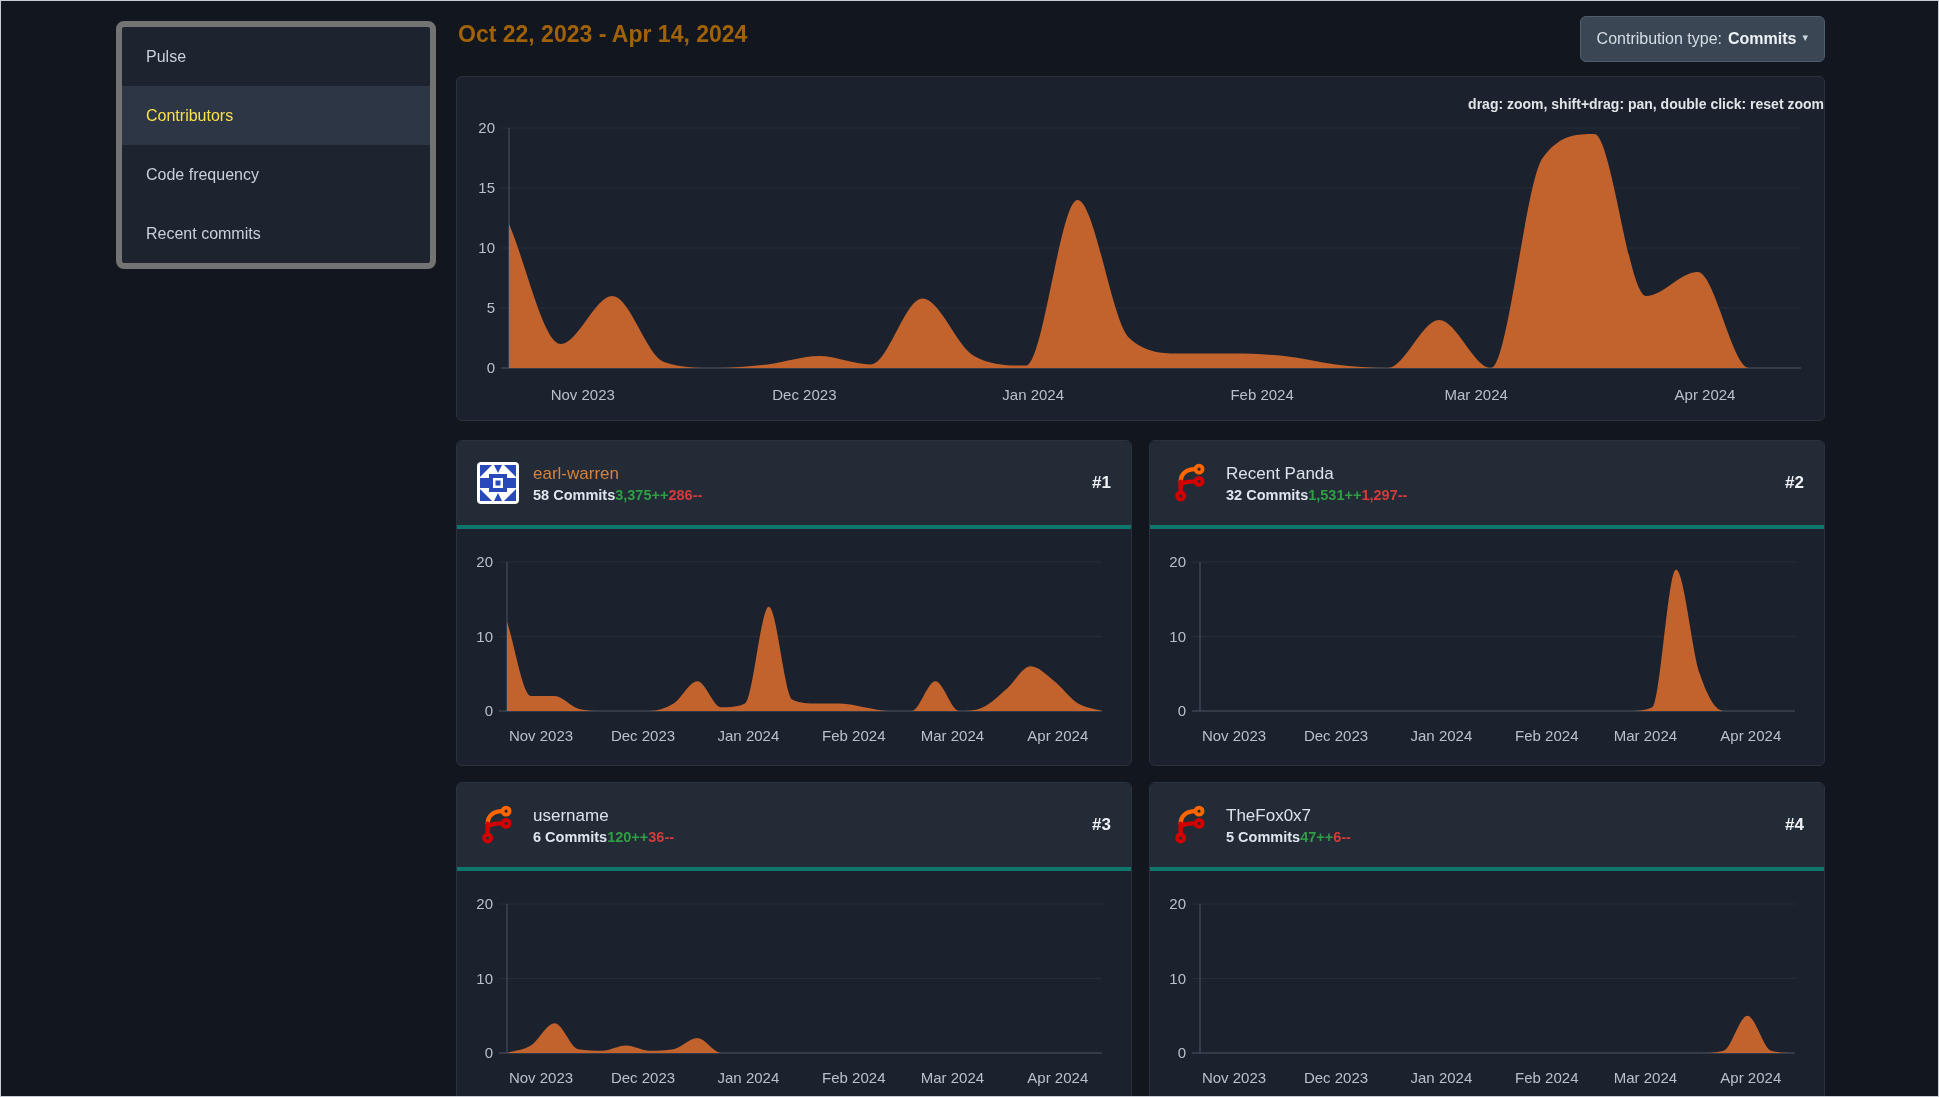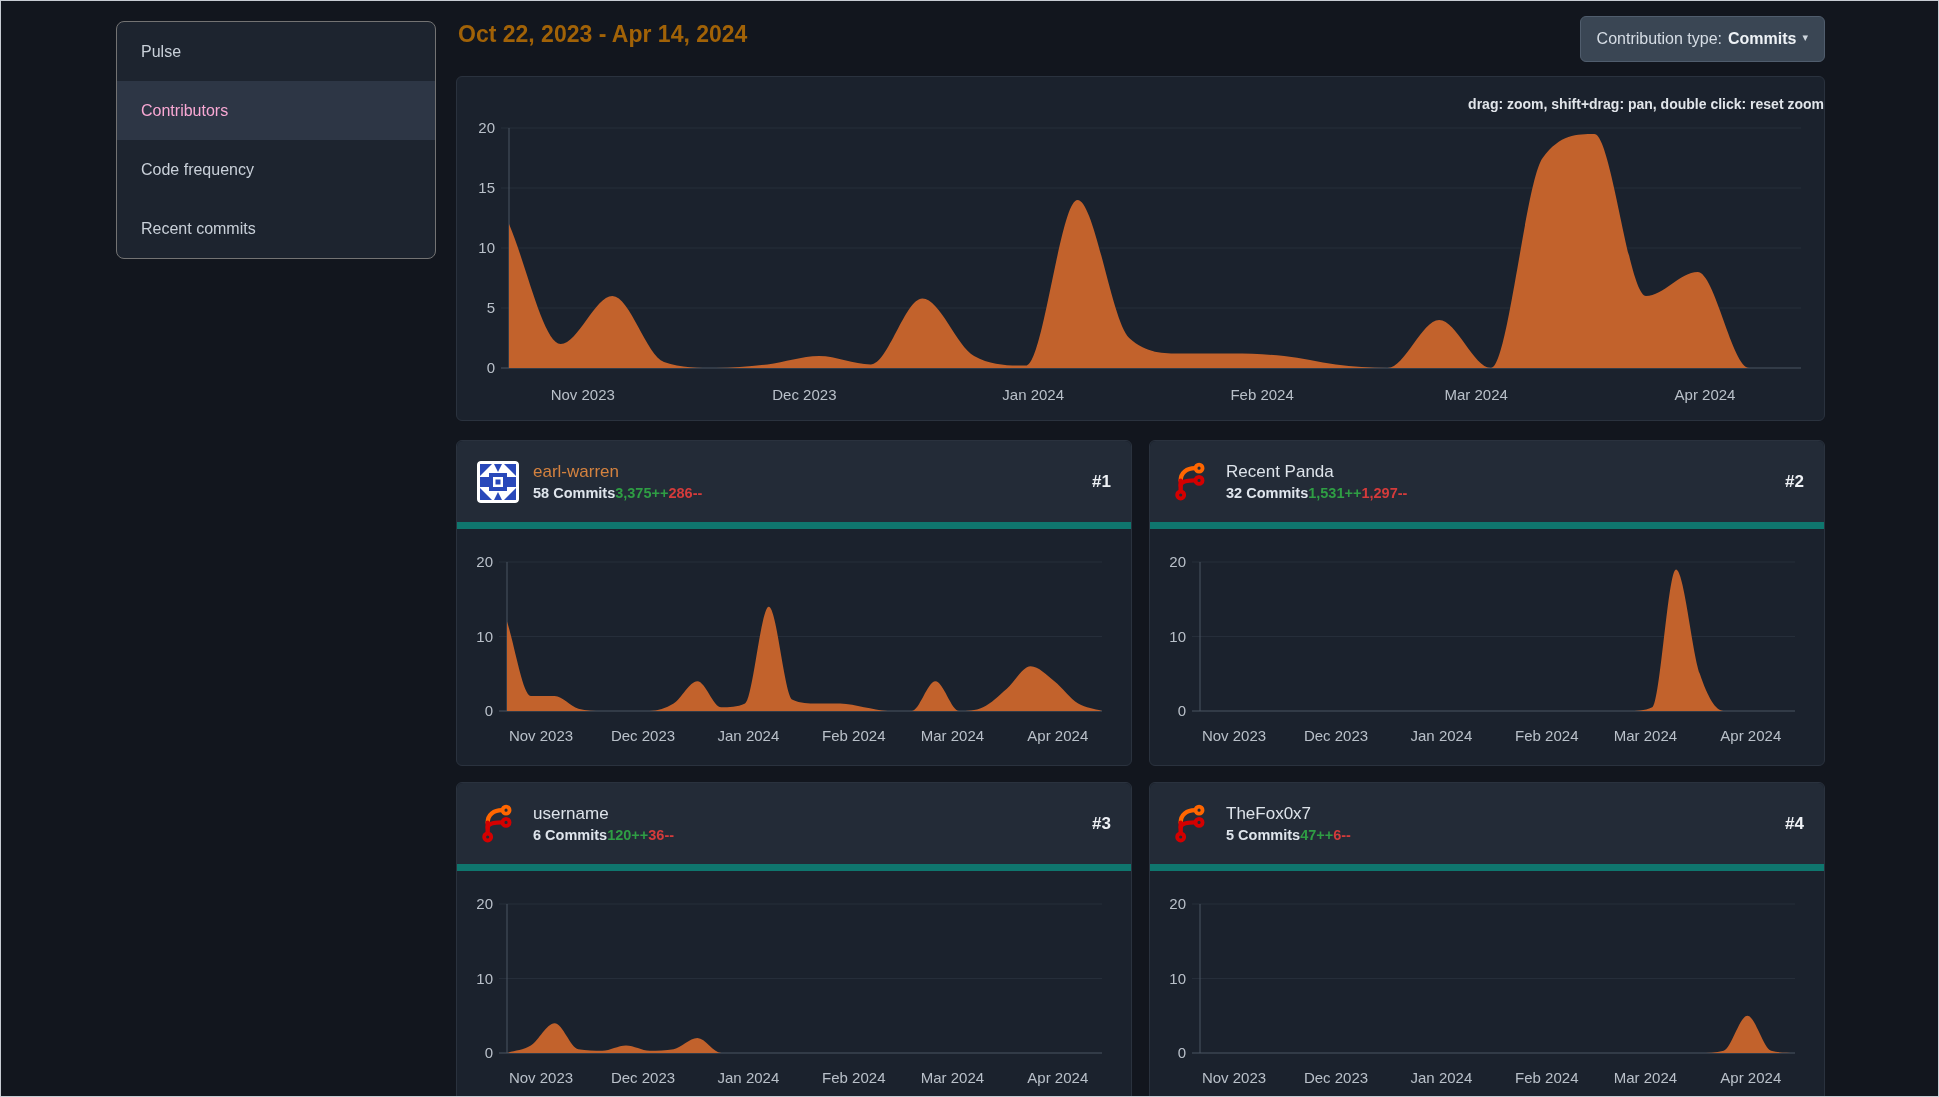--- a/index.html
+++ b/index.html
@@ -6,28 +6,28 @@
   html,body { background:#0d1117; }
   body { font-family:"Liberation Sans", sans-serif; }
   .viewport {
     position:relative; width:1939px; height:1097px; overflow:hidden;
     background:#12161e; border:1px solid #c7ccd3;
   }
 
   
   .side-menu {
     position:absolute; left:115px; top:20px; width:320px;
-    background:#1d242f; border:1px solid #737373; border-radius:8px;
+    background:#1d242f; border:6px solid #737373; border-radius:8px;
     overflow:hidden;
   }
   .menu-item {
     height:59px; display:flex; align-items:center; padding:0 24px;
     color:#c9d0d9; font-size:16px; cursor:pointer;
   }
-  .menu-item.active { background:#2d3645; color:#f9a8d4; }
+  .menu-item.active { background:#2d3645; color:#fde047; }
 
   
   .main { position:absolute; left:455px; top:0; width:1369px; }
   .topbar { position:relative; height:75px; }
   .page-title { position:absolute; left:2px; top:20px; font-size:23px; font-weight:700; color:#a16207; }
   .ctype-btn {
     position:absolute; right:0; top:15px; height:46px; padding:15px 16px;
     background:#3a4654; border:1px solid #505d6d; border-radius:6px;
     color:#d6dde5; font-size:16px; font-family:"Liberation Sans",sans-serif;
     display:flex; align-items:center; gap:6px; cursor:pointer;
@@ -39,21 +39,21 @@
     background:#1b222d; border:1px solid #2a323e; border-radius:6px;
   }
   .main-panel { height:345px; }
   .chart-hint { padding-top:19px; text-align:right; font-size:14px; font-weight:bold; color:#e1e5ea; height:35px; }
 
   
   .cards { margin-top:19px; display:grid; grid-template-columns:676px 676px; gap:16px 17px; }
   .card { height:326px; overflow:hidden; }
   .card-head {
     height:88px; display:flex; align-items:center; gap:14px;
-    padding:0 20px; background:#232b37; border-bottom:7px solid #0f766e;
+    padding:0 20px; background:#232b37; border-bottom:4px solid #0f766e;
     border-radius:6px 6px 0 0;
   }
   .avatar { width:42px; height:42px; border-radius:4px; overflow:hidden; flex:0 0 auto; cursor:pointer; }
   .who { display:flex; flex-direction:column; gap:3px; }
   .uname { font-size:17px; color:#dde3ea; text-decoration:none; cursor:pointer; }
   .uname.link { color:#d4823f; }
   .stats { display:flex; font-size:14.5px; font-weight:bold; }
   .commits { color:#dfe5ec; }
   .adds { color:#2f9e44; }
   .dels { color:#d43b3b; }

